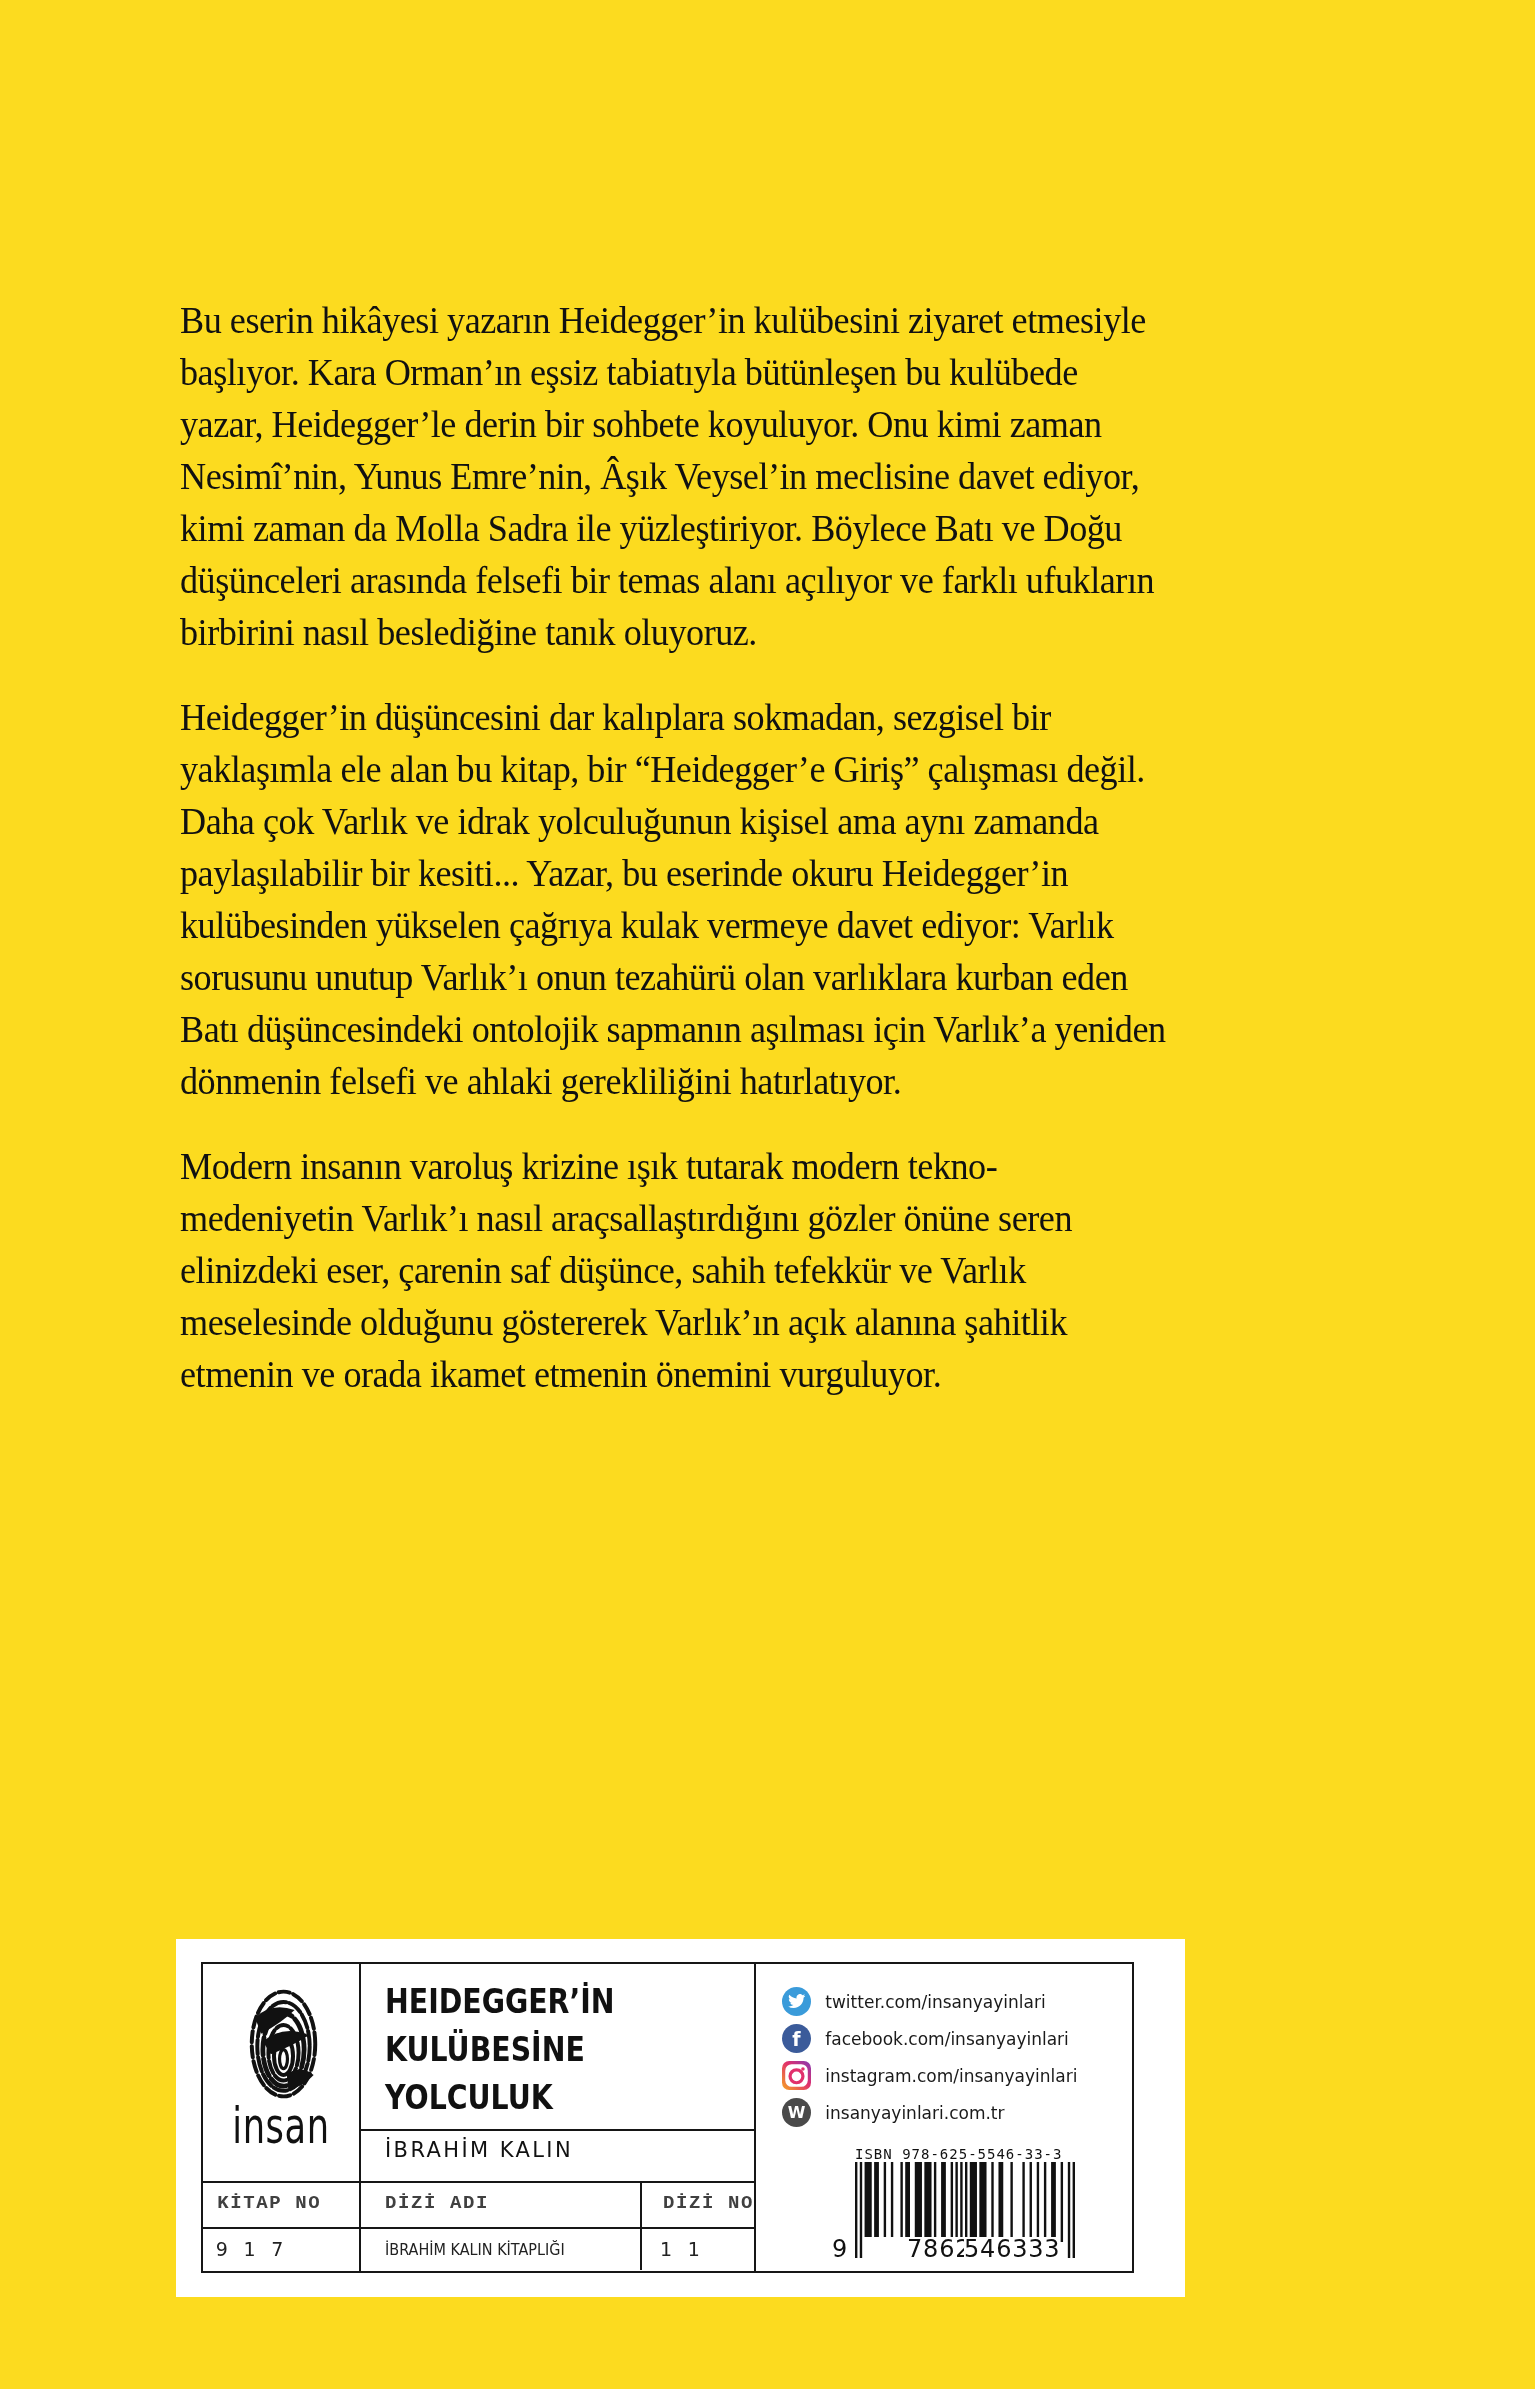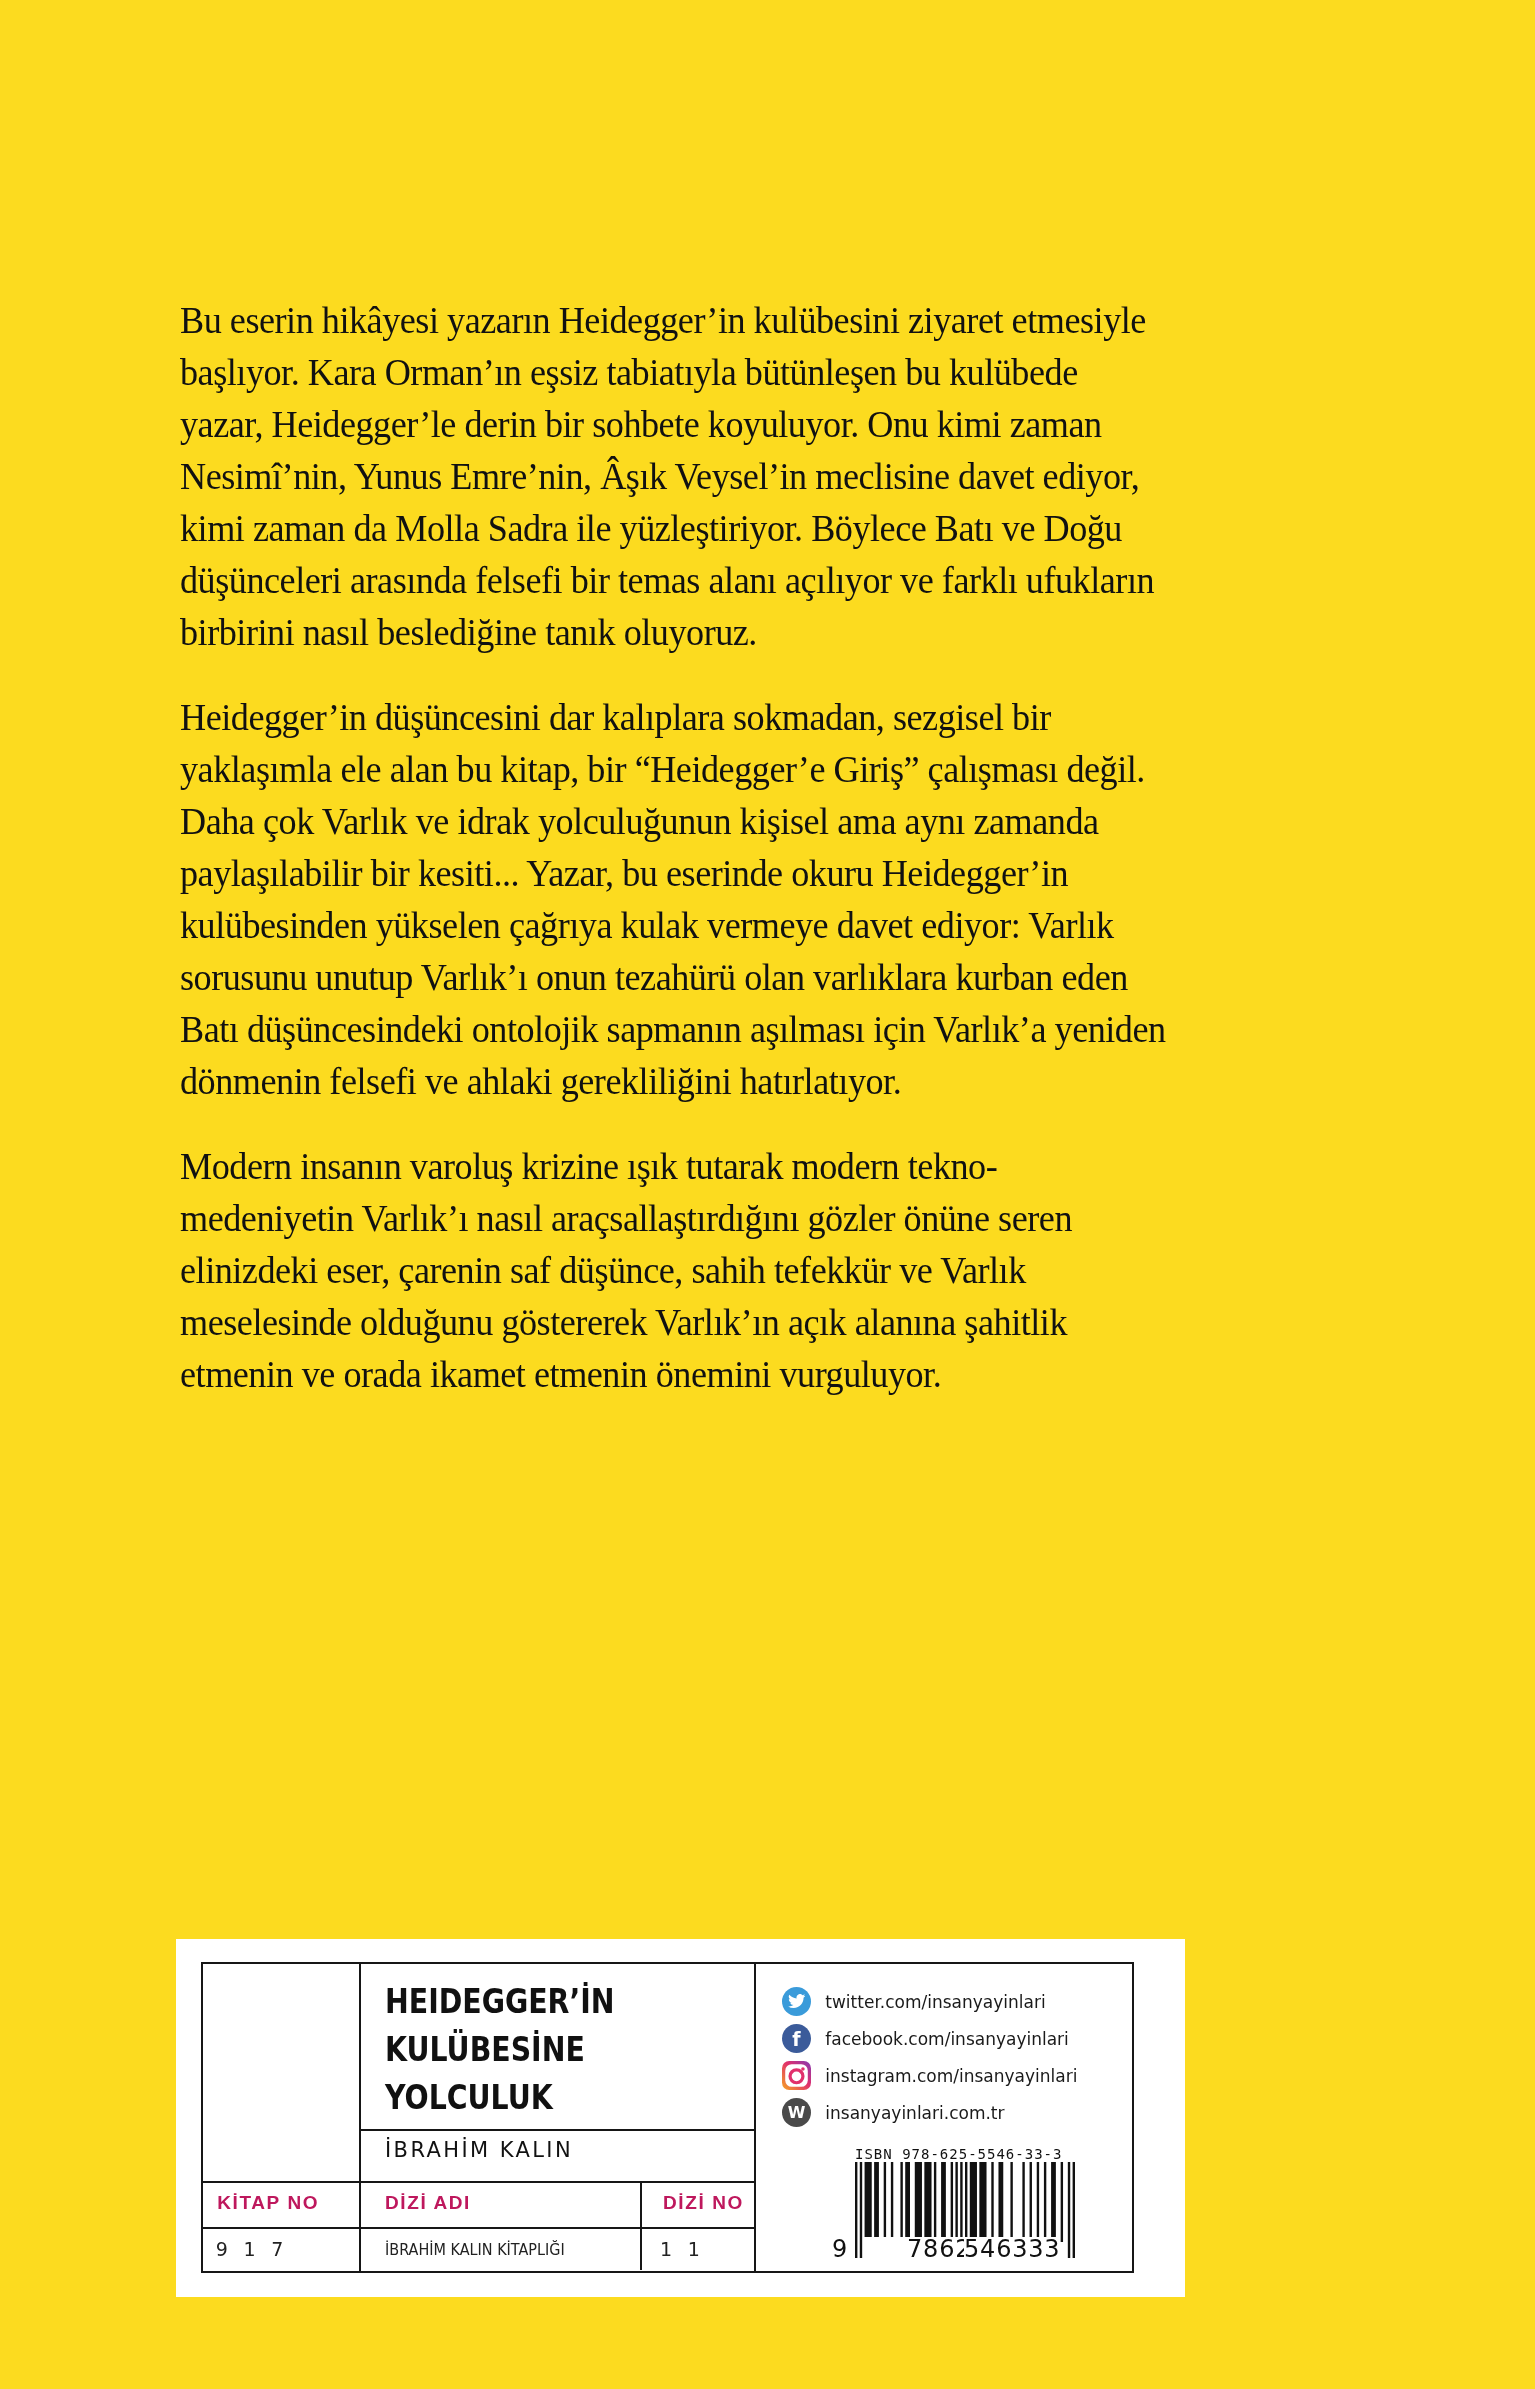--- a/index.html
+++ b/index.html
@@ -97,26 +97,26 @@
       top: 170px;
       font-family: "DejaVu Sans", "Liberation Sans", sans-serif;
       font-size: 21px;
       line-height: 32px;
       letter-spacing: 2.4px;
       color: #111;
       white-space: nowrap;
     }
     .label {
       position: absolute;
-      font-family: Liberation Sans, sans-serif;
+      font-family: Liberation Mono, monospace;
       font-weight: bold;
       font-size: 19px;
       line-height: 24px;
       letter-spacing: 1.6px;
-      color: #be185d;
+      color: #404040;
       white-space: nowrap;
     }
     .value {
       position: absolute;
       font-family: "DejaVu Sans", "Liberation Sans", sans-serif;
       font-size: 17.5px;
       line-height: 24px;
       color: #222;
       white-space: nowrap;
     }
@@ -217,20 +217,36 @@
 <div class="card">
   <div class="frame">
 
     <div class="vline" style="left:156px; top:0; width:2.4px; height:307px;"></div>
     <div class="vline" style="left:551px; top:0; width:2.4px; height:307px;"></div>
     <div class="vline" style="left:437px; top:217px; width:2.4px; height:89px;"></div>
     <div class="hline" style="left:156px; top:165px; width:397px; height:2.4px;"></div>
     <div class="hline" style="left:0; top:217px; width:553px; height:2.4px;"></div>
     <div class="hline" style="left:0; top:263px; width:553px; height:2.4px;"></div>
 
+    <div class="logo">
+      <svg width="73" height="116" viewBox="0 0 92 146" style="position:absolute; left:44px; top:21.5px;">
+        <g fill="none" stroke="#111" stroke-linecap="round">
+          <ellipse cx="46" cy="73" rx="40" ry="66" stroke-width="5" stroke-dasharray="14 5"></ellipse>
+          <ellipse cx="46" cy="76" rx="33" ry="56" stroke-width="5" stroke-dasharray="18 4"></ellipse>
+          <ellipse cx="46" cy="80" rx="26" ry="46" stroke-width="6" stroke-dasharray="22 5"></ellipse>
+          <ellipse cx="46" cy="84" rx="19" ry="35" stroke-width="5" stroke-dasharray="16 4"></ellipse>
+          <ellipse cx="46" cy="88" rx="12" ry="24" stroke-width="5"></ellipse>
+          <ellipse cx="46" cy="92" rx="5" ry="12" stroke-width="4"></ellipse>
+        </g>
+        <path d="M10 40 Q30 20 60 30 Q45 45 18 60 Z" fill="#111"></path>
+        <path d="M20 70 Q46 48 78 62 Q60 74 30 86 Z" fill="#111"></path>
+        <path d="M50 110 Q70 100 84 112 Q70 128 52 130 Z" fill="#111"></path>
+      </svg>
+      <div class="logo-word">insan</div>
+    </div>
 
     <div class="title">
       <span>HEIDEGGER’İN</span>
       <span>KULÜBESİNE</span>
       <span>YOLCULUK</span>
     </div>
     <div class="author">İBRAHİM KALIN</div>
 
     <div class="label" style="left:14.3px; top:227px;">KİTAP NO</div>
     <div class="label" style="left:182px; top:227px;">DİZİ ADI</div>

